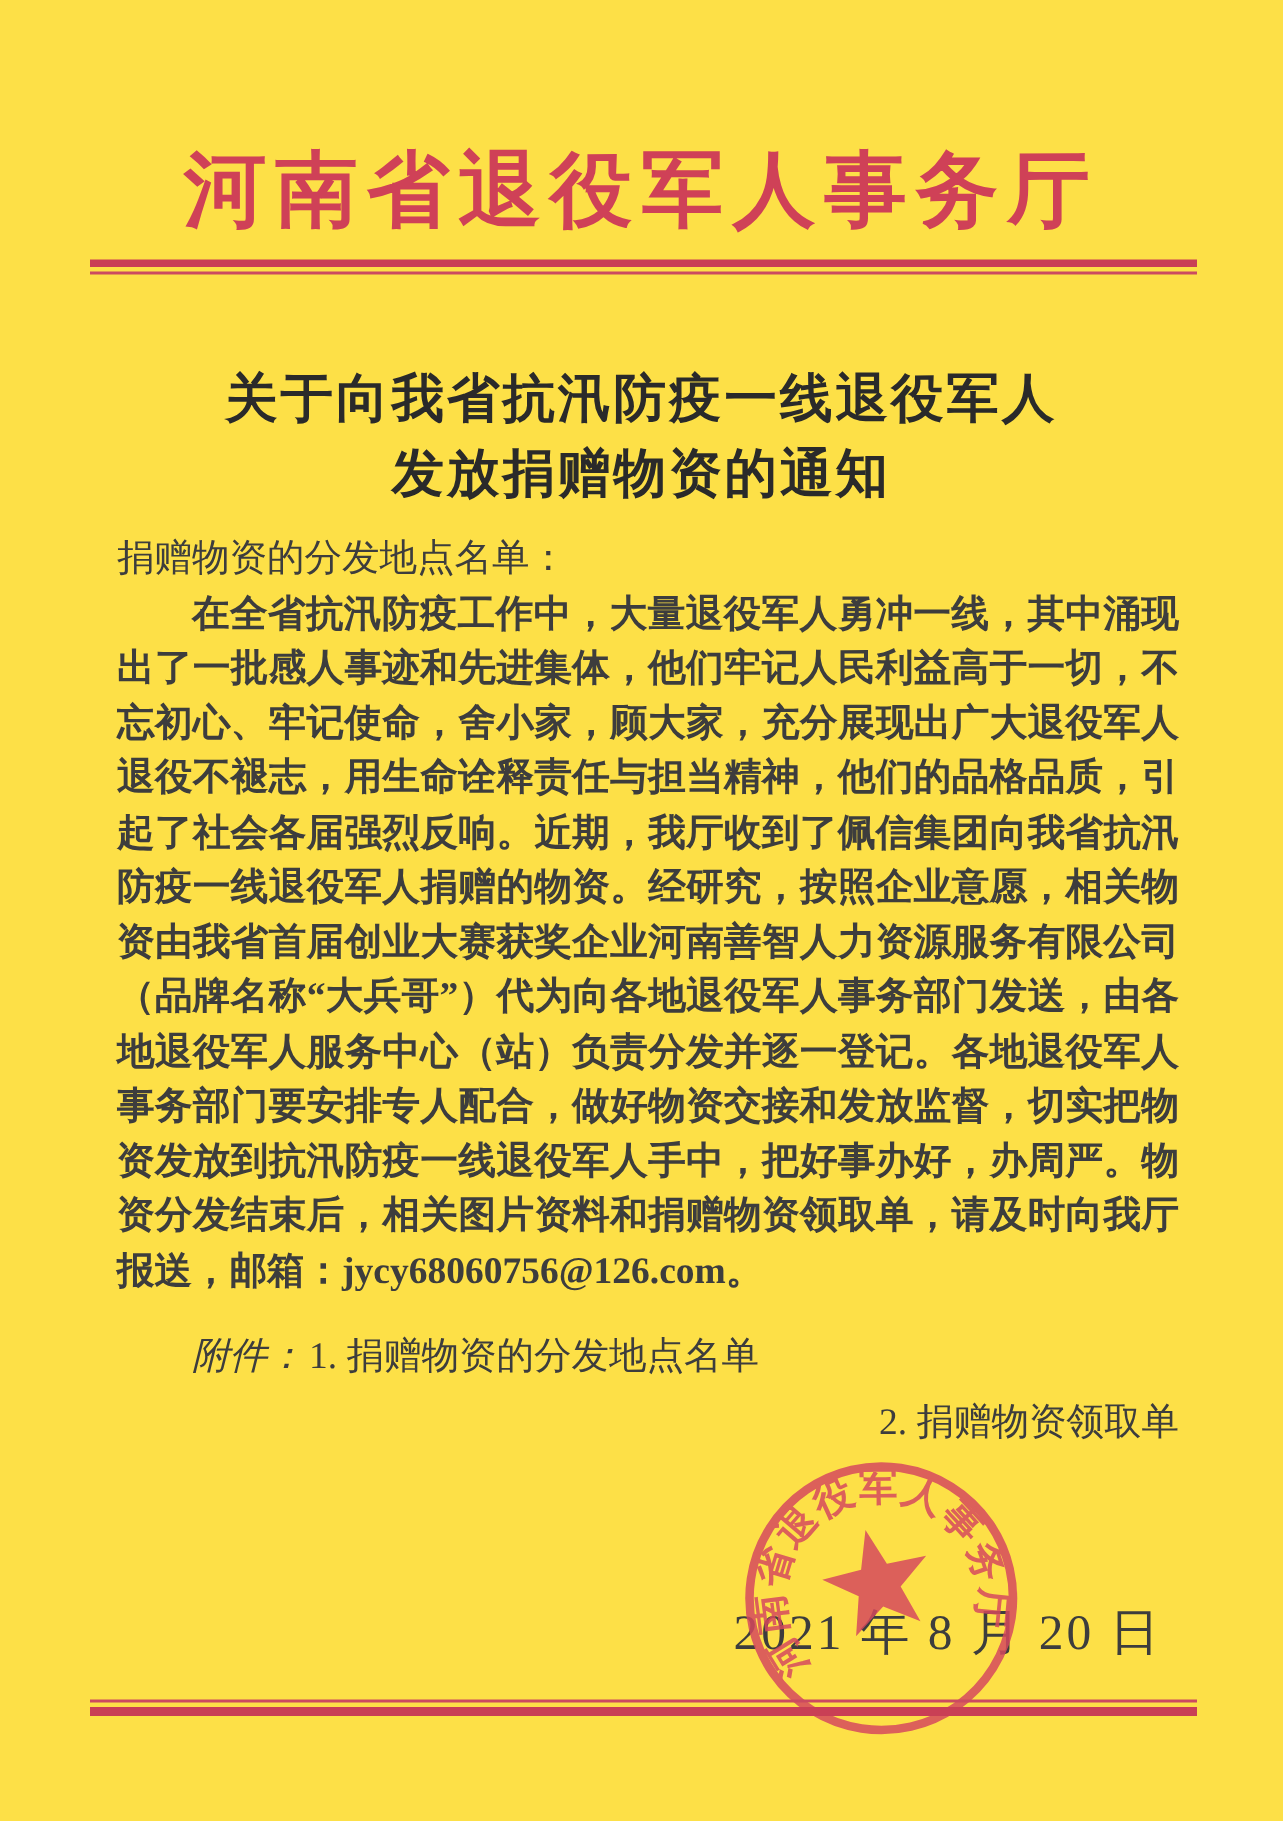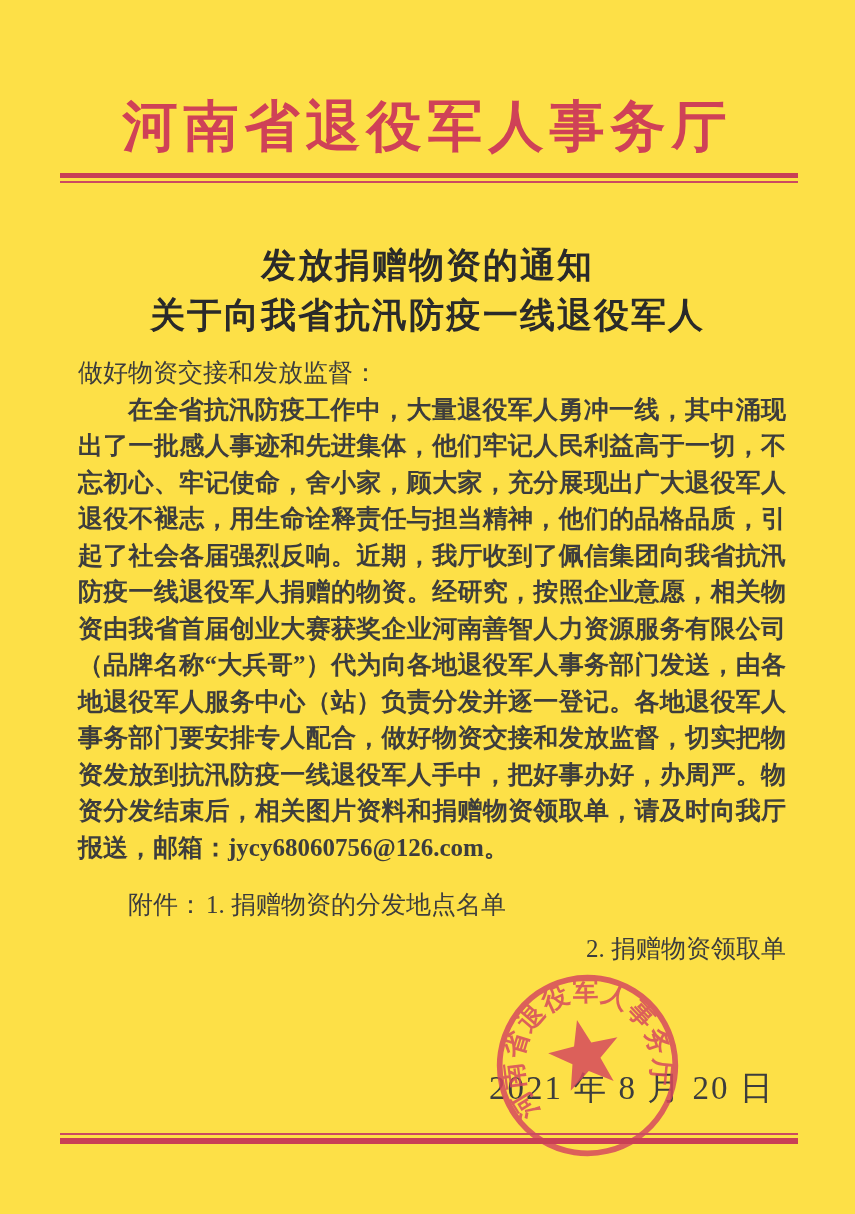--- a/index.html
+++ b/index.html
@@ -39,21 +39,21 @@
   .body-block{
     position:absolute;top:355px;left:78px;width:708px;
     font-size:25px;line-height:36.5px;color:#3d3d3d;
     text-align:justify;word-break:break-all;
   }
   .body-block p{margin:0;}
   .indent{text-indent:2em;font-weight:bold;}
   .attachments{margin-top:21px;margin-left:50px;}
   .att-row{display:flex;}
   .att-row + .att-row{margin-top:7px;justify-content:space-between;}
-  .att-label{flex:none;width:78px;}
+  .att-label{flex:none;width:78px;font-style:italic;}
   
   .doc-date{
     position:absolute;top:1066px;left:489px;
     font-size:33px;color:#3d3d3d;letter-spacing:2px;
     white-space:nowrap;
   }
   
   .seal{
     position:absolute;top:973px;left:495px;
     width:185px;height:185px;
@@ -68,26 +68,26 @@
 <div class="page">
 
   <h1 class="agency">河南省退役军人事务厅</h1>
 
   <div class="rule rule-top">
     <div class="bar-thick"></div>
     <div class="bar-thin"></div>
   </div>
 
   <h2 class="doc-title">
+    <span>关于向我省抗汛防疫一线退役军人</span>
     <span>发放捐赠物资的通知</span>
-    <span>关于向我省抗汛防疫一线退役军人</span>
   </h2>
 
   <div class="body-block">
-    <p class="salutation">做好物资交接和发放监督：</p>
+    <p class="salutation">捐赠物资的分发地点名单：</p>
     <p class="indent">在全省抗汛防疫工作中，大量退役军人勇冲一线，其中涌现出了一批感人事迹和先进集体，他们牢记人民利益高于一切，不忘初心、牢记使命，舍小家，顾大家，充分展现出广大退役军人退役不褪志，用生命诠释责任与担当精神，他们的品格品质，引起了社会各届强烈反响。近期，我厅收到了佩信集团向我省抗汛防疫一线退役军人捐赠的物资。经研究，按照企业意愿，相关物资由我省首届创业大赛获奖企业河南善智人力资源服务有限公司（品牌名称“大兵哥”）代为向各地退役军人事务部门发送，由各地退役军人服务中心（站）负责分发并逐一登记。各地退役军人事务部门要安排专人配合，做好物资交接和发放监督，切实把物资发放到抗汛防疫一线退役军人手中，把好事办好，办周严。物资分发结束后，相关图片资料和捐赠物资领取单，请及时向我厅报送，邮箱：jycy68060756@126.com。</p>
 
     <div class="attachments">
       <div class="att-row">
         <span class="att-label">附件：</span>
         <span>1. 捐赠物资的分发地点名单</span>
       </div>
       <div class="att-row">
         <span class="att-label"></span>
         <span>2. 捐赠物资领取单</span>

